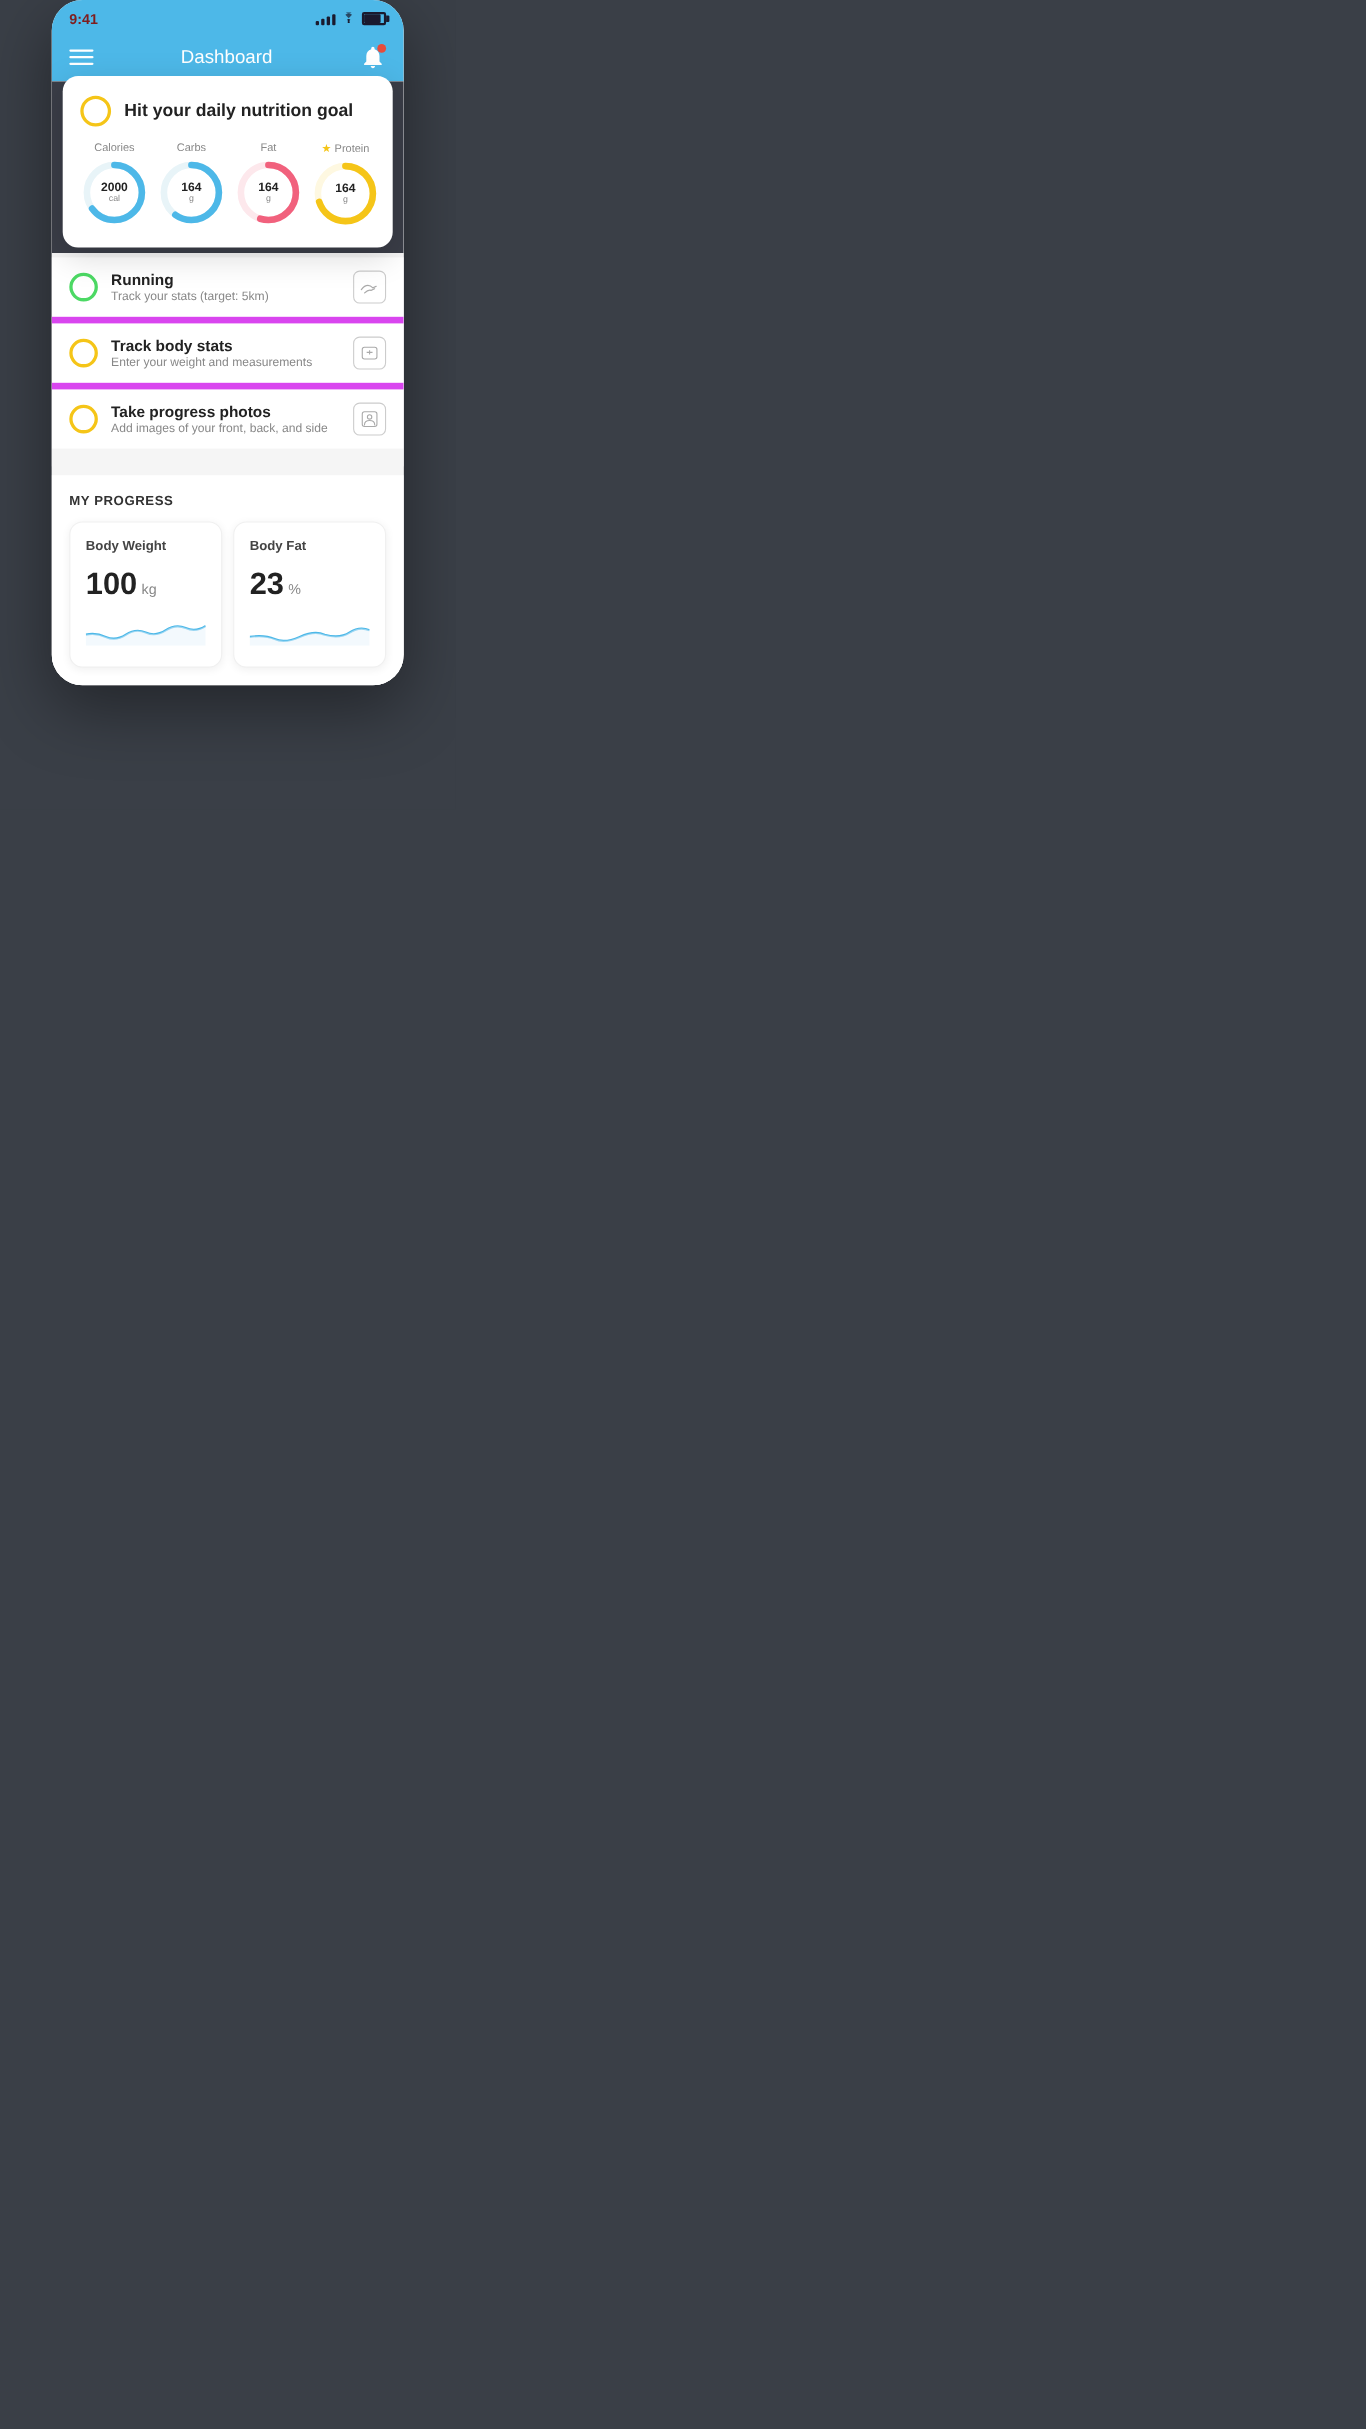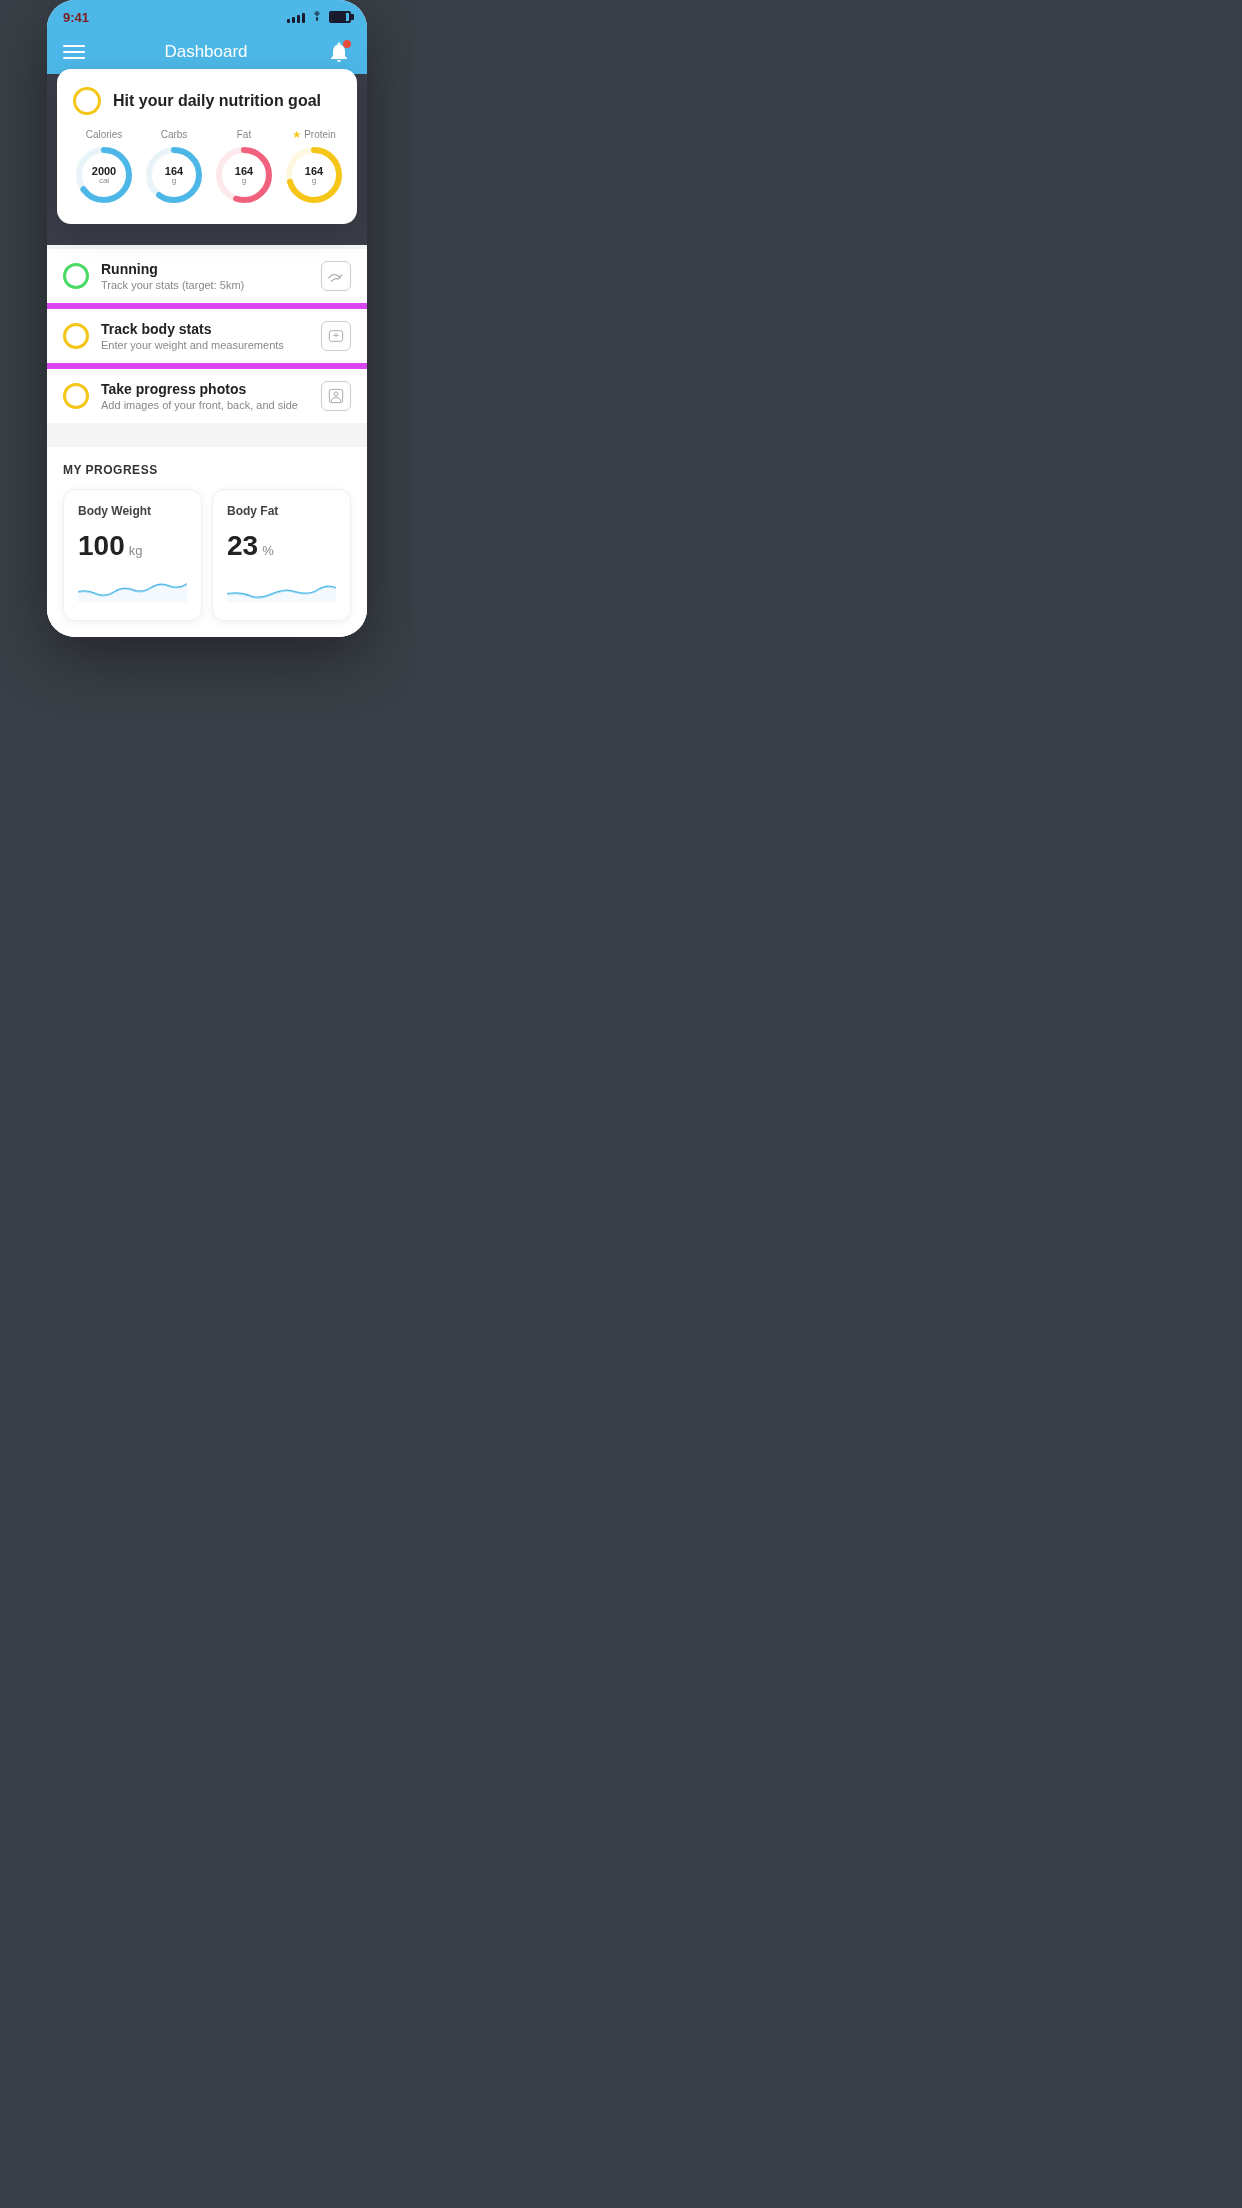--- a/index.html
+++ b/index.html
@@ -437,21 +437,21 @@
         <svg width="24" height="24" viewBox="0 0 24 24" fill="none">
           <path d="M12 22c1.1 0 2-.9 2-2h-4c0 1.1.9 2 2 2zm6-6v-5c0-3.07-1.64-5.64-4.5-6.32V4c0-.83-.67-1.5-1.5-1.5s-1.5.67-1.5 1.5v.68C7.63 5.36 6 7.92 6 11v5l-2 2v1h16v-1l-2-2z" fill="white"></path>
         </svg>
         <div class="bell-dot"></div>
       </div>
     </div>
 
     <div class="app-content">
 
 
-      <div style="background:#3a3d47; padding: 0 0 16px 0; position:relative;">
+      <div style="background:#3a3d47; padding: 0 0 0 0; position:relative;">
         <div class="floating-card">
           <div class="card-header">
             <div class="circle-check" style="border-color:#f5c518;"></div>
             <span class="card-title">Hit your daily nutrition goal</span>
           </div>
           <div class="nutrition-grid">
 
             <div class="nutrition-item">
               <span class="nutrition-label">
                 <span>Calories</span>

